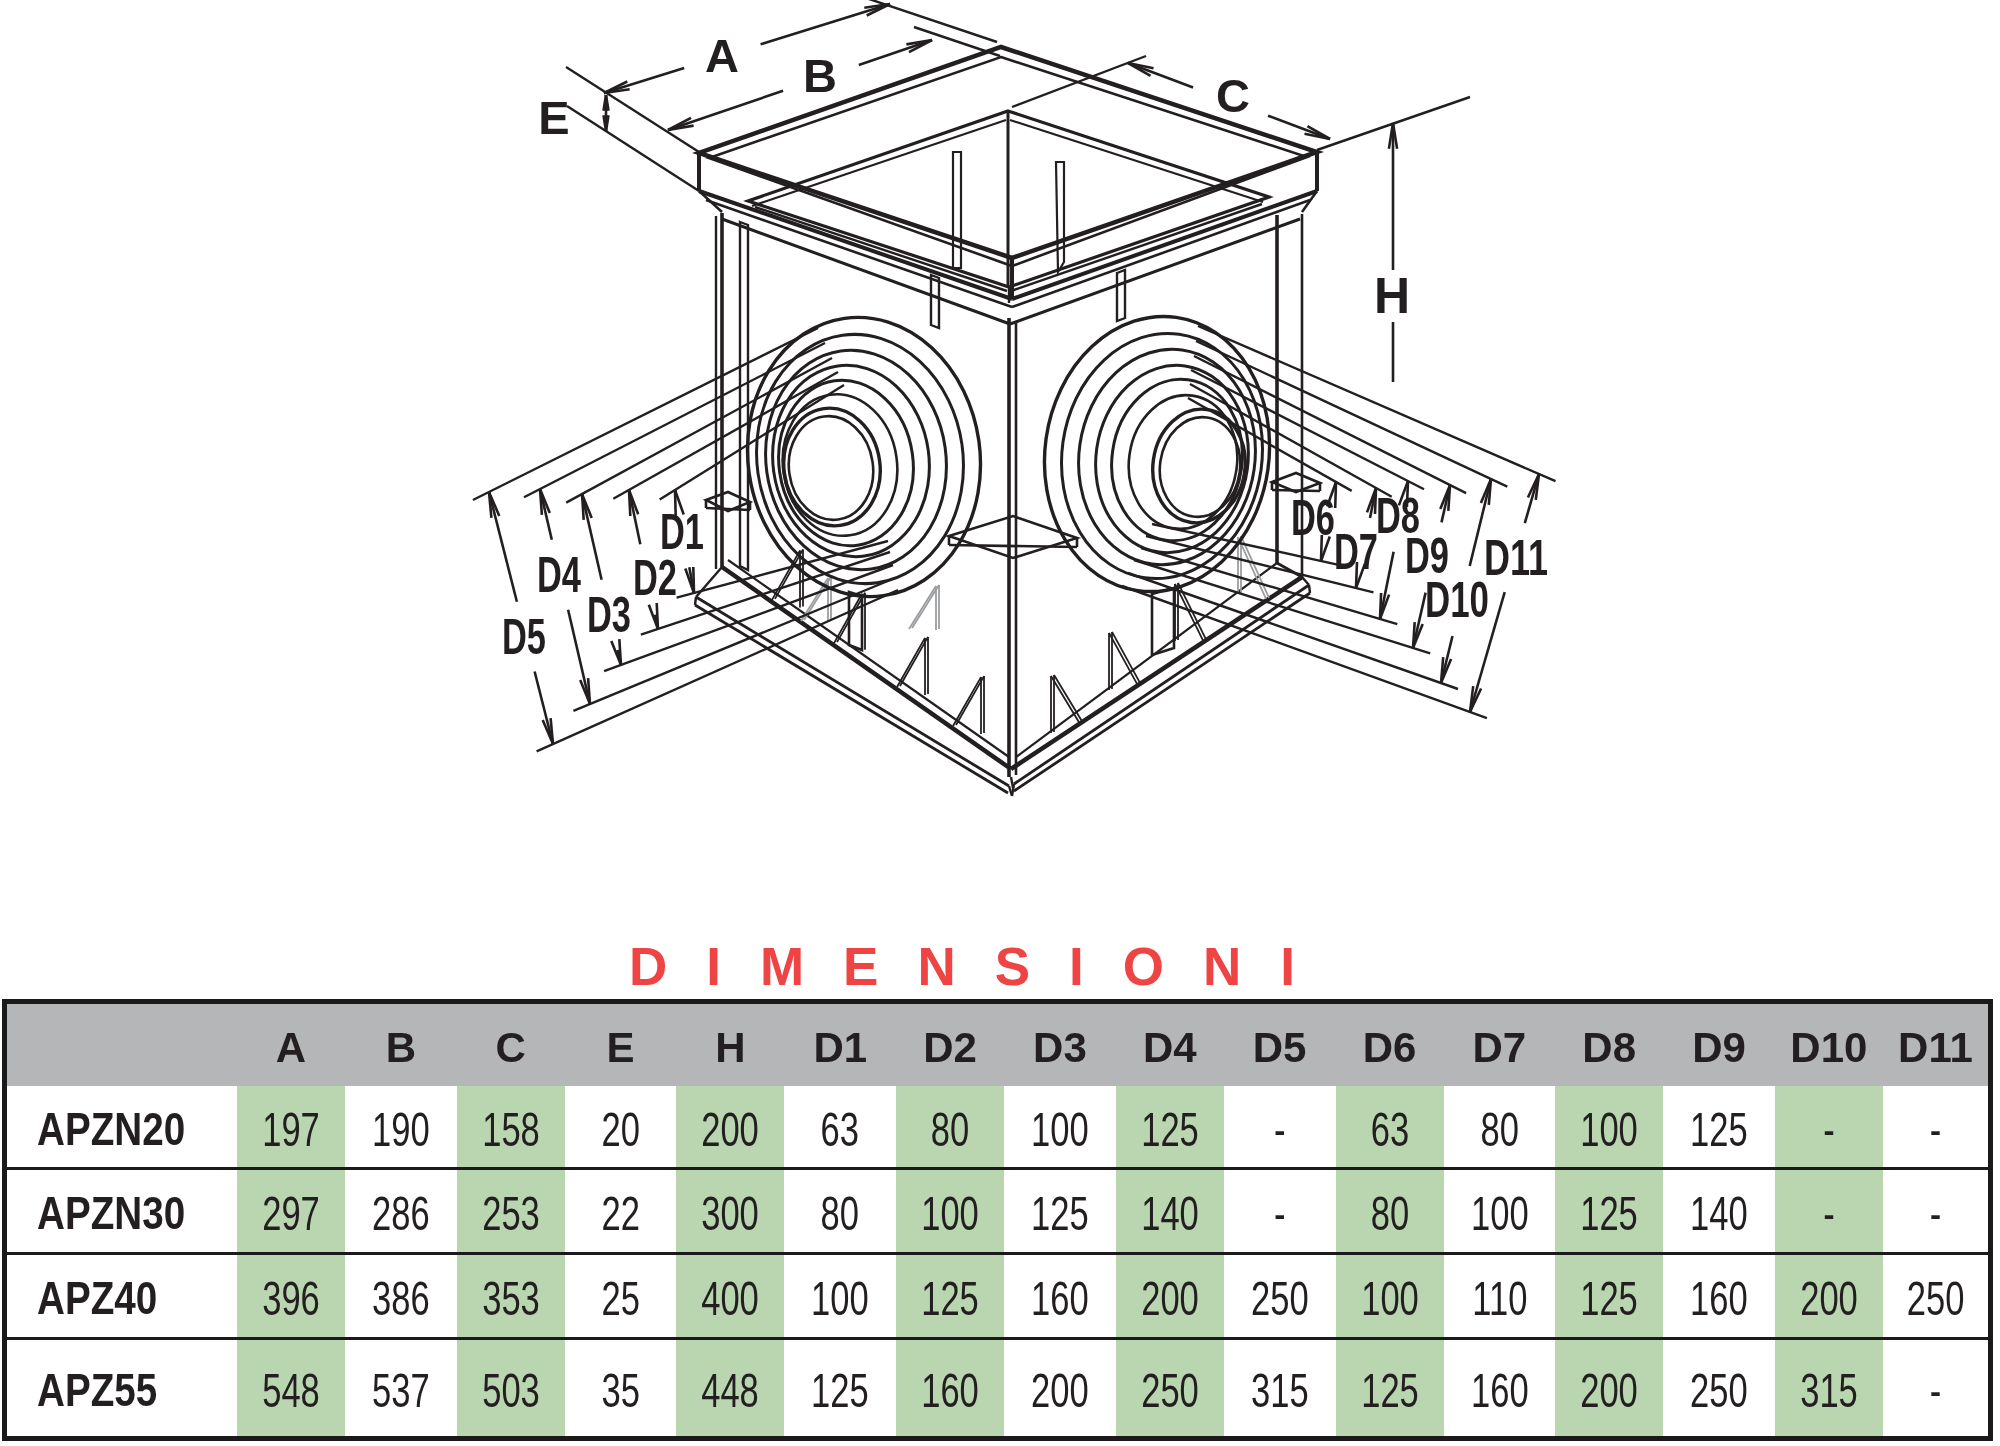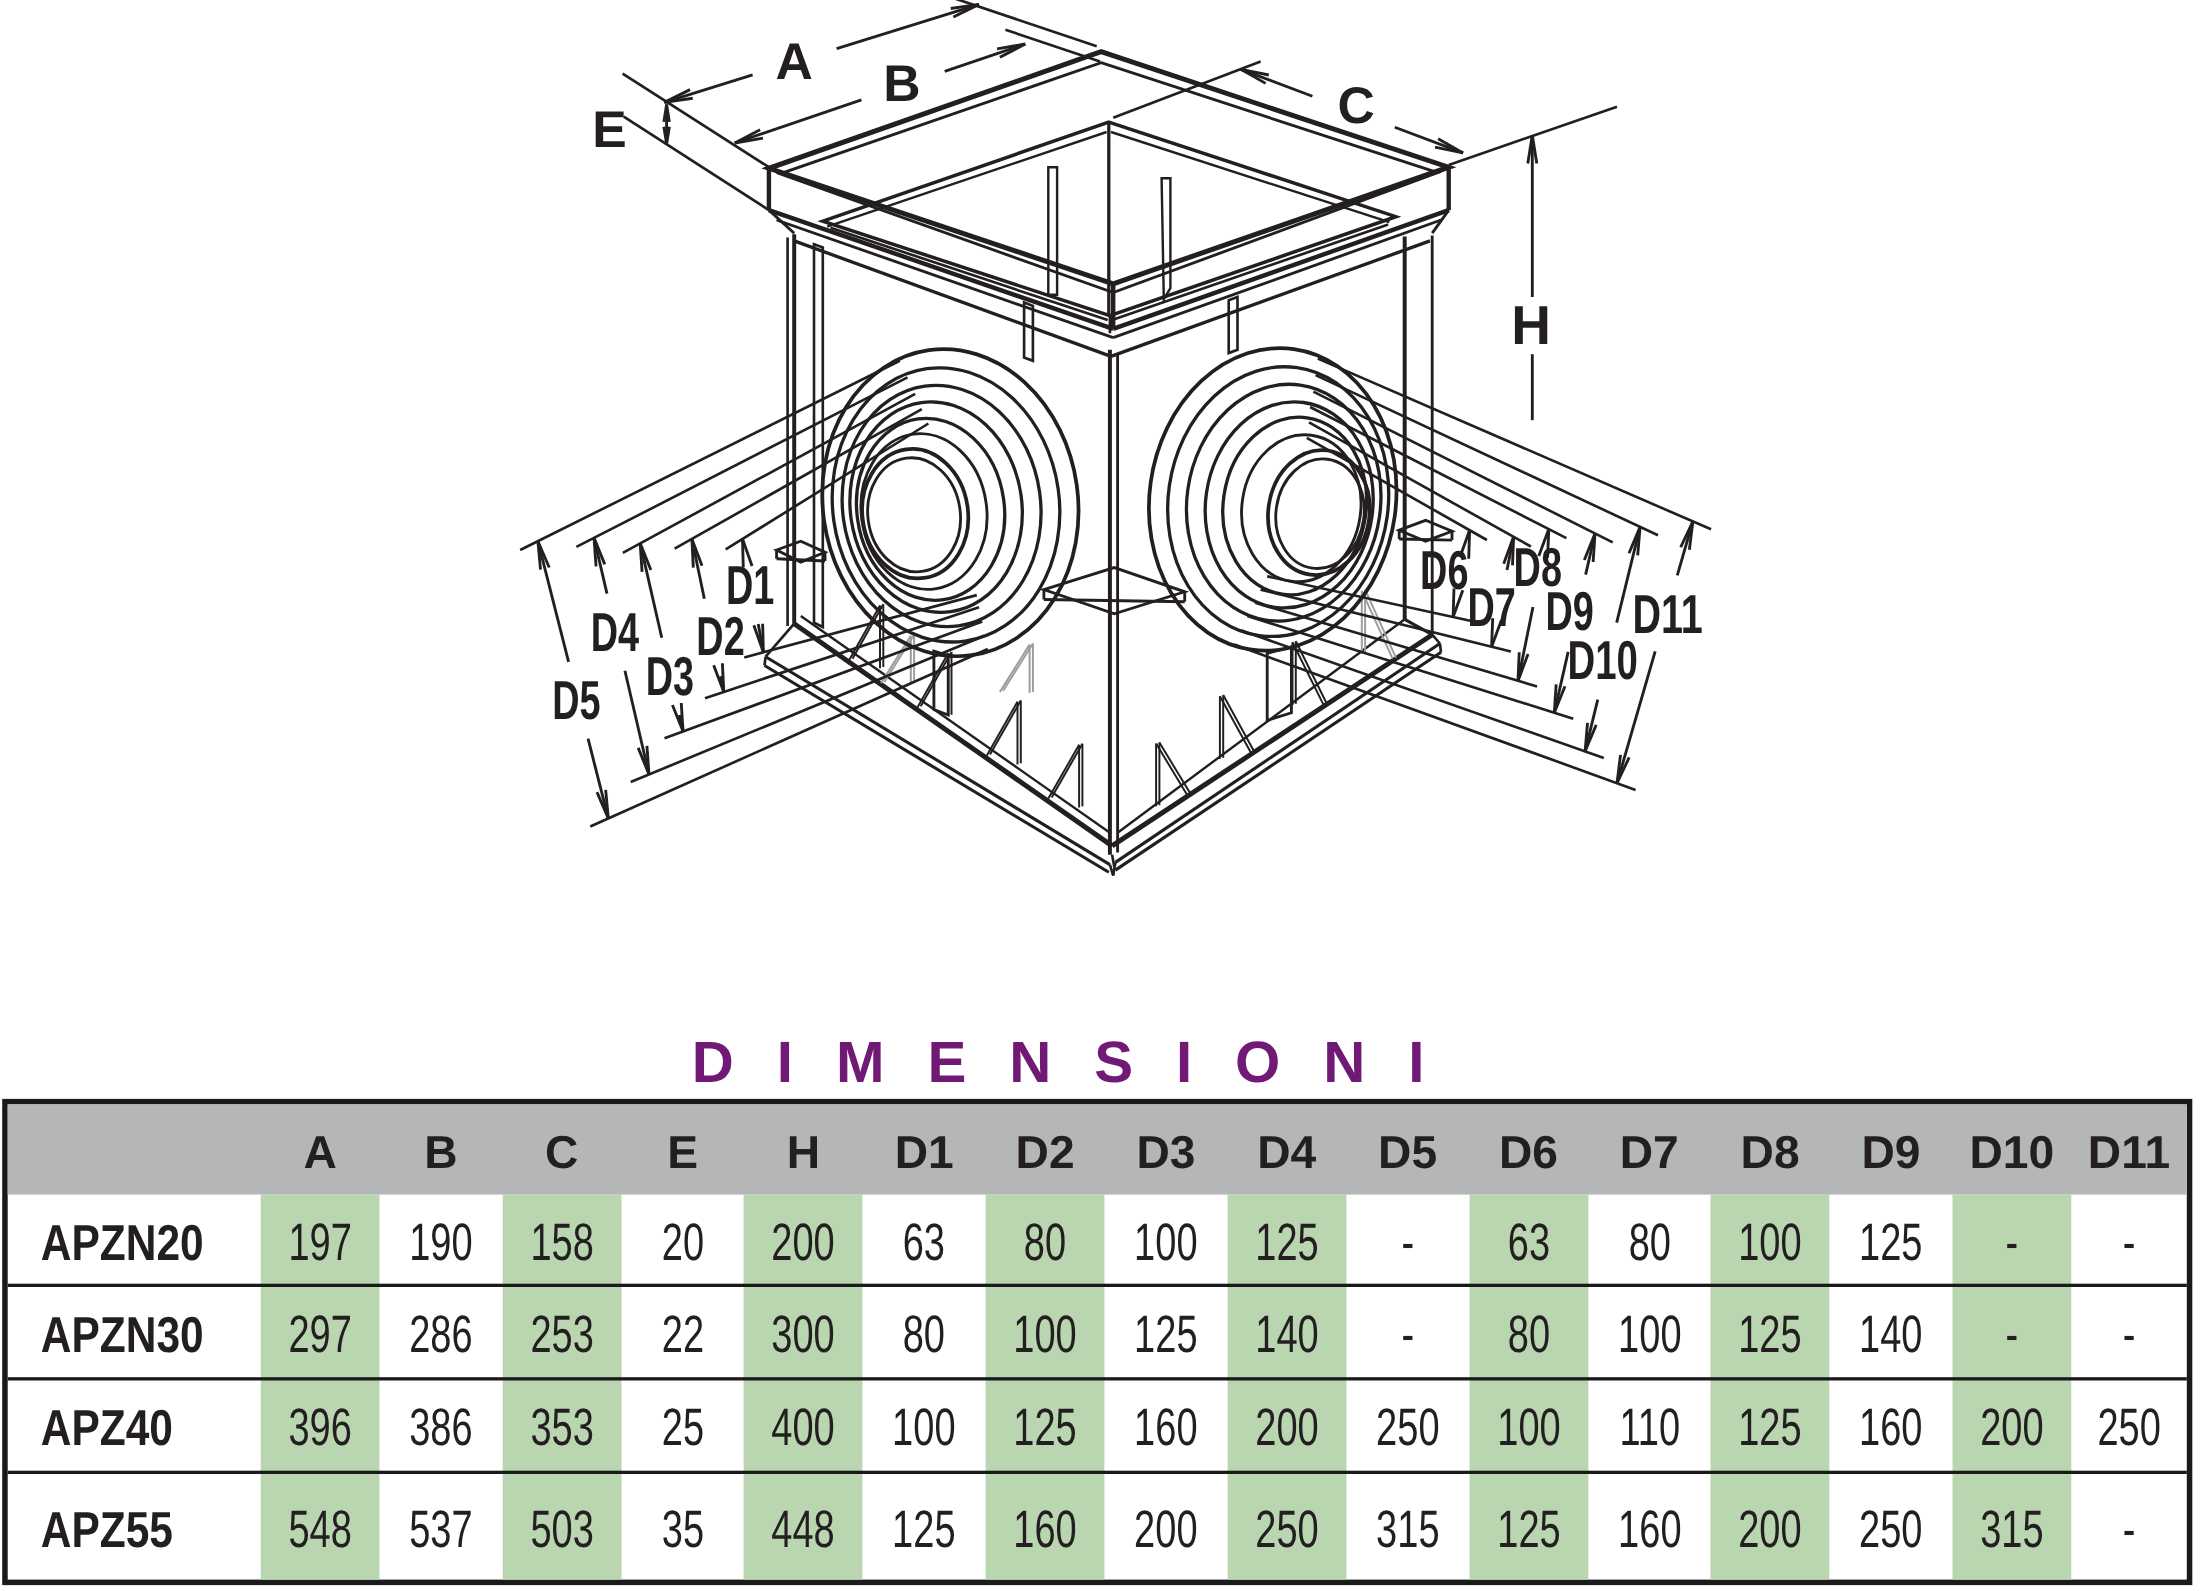--- a/index.html
+++ b/index.html
@@ -254,21 +254,21 @@
       <line x1="1539.0" y1="474.0" x2="1524.8" y2="523.1" stroke="#231f20" stroke-width="2.6" stroke-linecap="butt"></line>
       <line x1="1504.7" y1="592.2" x2="1470.0" y2="712.0" stroke="#231f20" stroke-width="2.6" stroke-linecap="butt"></line>
       <line x1="1539.0" y1="474.0" x2="1527.9" y2="497.5" stroke="#231f20" stroke-width="2.6" stroke-linecap="butt"></line>
       <line x1="1539.0" y1="474.0" x2="1535.8" y2="499.8" stroke="#231f20" stroke-width="2.6" stroke-linecap="butt"></line>
       <line x1="1470.0" y1="712.0" x2="1481.1" y2="688.5" stroke="#231f20" stroke-width="2.6" stroke-linecap="butt"></line>
       <line x1="1470.0" y1="712.0" x2="1473.2" y2="686.2" stroke="#231f20" stroke-width="2.6" stroke-linecap="butt"></line>
       <text x="1516.0" y="558.0" font-family="Liberation Sans, sans-serif" font-size="50" font-weight="bold" fill="#231f20" text-anchor="middle" dominant-baseline="central" textLength="64" lengthAdjust="spacingAndGlyphs">D11</text>
       <line x1="1198.0" y1="326.0" x2="1555.5" y2="481.2" stroke="#231f20" stroke-width="2.4" stroke-linecap="butt"></line>
       <line x1="1122.0" y1="586.0" x2="1486.9" y2="718.1" stroke="#231f20" stroke-width="2.4" stroke-linecap="butt"></line>
     </svg>
-<div style="position:absolute;left:0;top:936px;width:1924px;text-align:center;font:bold 53px 'Liberation Sans',sans-serif;color:#701a75;letter-spacing:39px;text-indent:39px">DIMENSIONI</div>
+<div style="position:absolute;left:0;top:936px;width:1924px;text-align:center;font:bold 53px 'Liberation Sans',sans-serif;color:#ef4444;letter-spacing:39px;text-indent:39px">DIMENSIONI</div>
 <div style="position:absolute;left:2px;top:999px;width:1991px;height:442px;border:5px solid #1a1a1a;background:#fff">
       <div style="position:absolute;left:0;top:0;width:100%;height:82px;background:#b4b6b8"></div>
       <div style="position:absolute;left:230.0px;top:82px;width:108.0px;height:350px;background:#b9d6b0"></div>
       <div style="position:absolute;left:449.7px;top:82px;width:108.0px;height:350px;background:#b9d6b0"></div>
       <div style="position:absolute;left:669.4px;top:82px;width:108.0px;height:350px;background:#b9d6b0"></div>
       <div style="position:absolute;left:889.1px;top:82px;width:108.0px;height:350px;background:#b9d6b0"></div>
       <div style="position:absolute;left:1108.8px;top:82px;width:108.0px;height:350px;background:#b9d6b0"></div>
       <div style="position:absolute;left:1328.5px;top:82px;width:108.0px;height:350px;background:#b9d6b0"></div>
       <div style="position:absolute;left:1548.2px;top:82px;width:108.0px;height:350px;background:#b9d6b0"></div>
       <div style="position:absolute;left:1767.9px;top:82px;width:108.0px;height:350px;background:#b9d6b0"></div>

